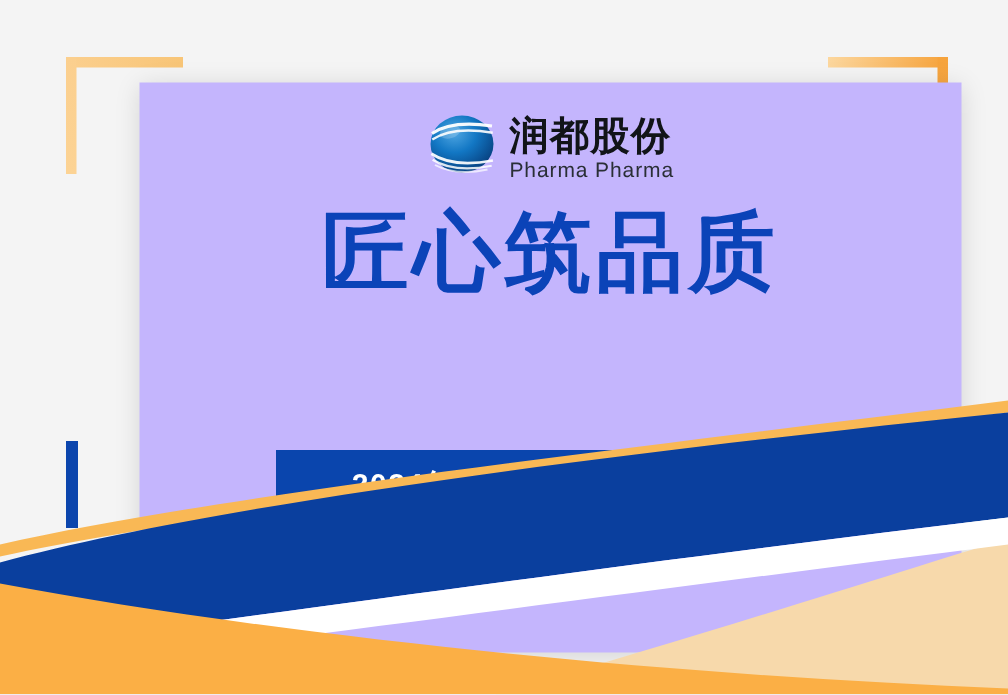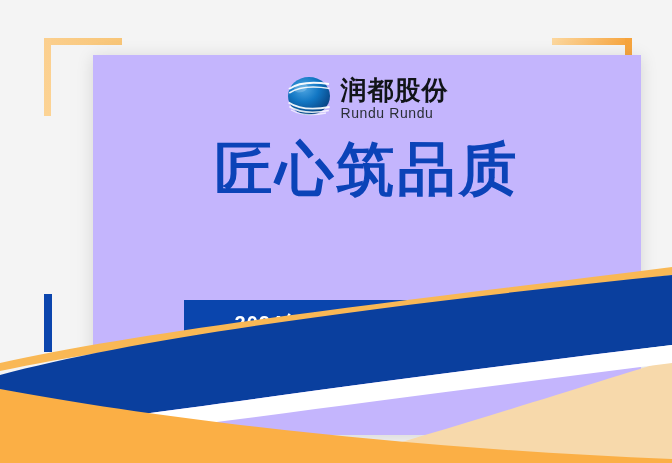--- a/index.html
+++ b/index.html
@@ -195,21 +195,21 @@
             <path d="M3 14 Q16 5 43 9" stroke="#ffffff" stroke-width="2.1" fill="none" opacity="0.95"></path>
             <path d="M3.2 18 Q17 9 43.5 13.5" stroke="#ffffff" stroke-width="1.7" fill="none" opacity="0.9"></path>
             <path d="M2.6 27.5 Q17 37 43.6 32" stroke="#ffffff" stroke-width="1.8" fill="none" opacity="0.92"></path>
             <path d="M3.4 31.5 Q18 40.5 42.8 35.5" stroke="#ffffff" stroke-width="1.5" fill="none" opacity="0.85"></path>
             <path d="M5 35 Q19 42.5 40 38" stroke="#ffffff" stroke-width="1.3" fill="none" opacity="0.7"></path>
             <ellipse cx="15" cy="13" rx="7" ry="4.2" fill="#ffffff" opacity="0.18" transform="rotate(-16 15 13)"></ellipse>
           </svg>
         </span>
         <span id="logo-wordmark">
           <span id="logo-cn">润都股份</span>
-          <span id="logo-en">Rundu  Rundu</span>
+          <span id="logo-en">Pharma  Pharma</span>
         </span>
       </div>
     </div>
 
     <div id="headline">
       <div class="headline-line">匠心筑品质</div>
     </div>
 
     <div id="subtitle-banner">
       <span id="subtitle-text">2024年度QCC成果发表大赛</span>

